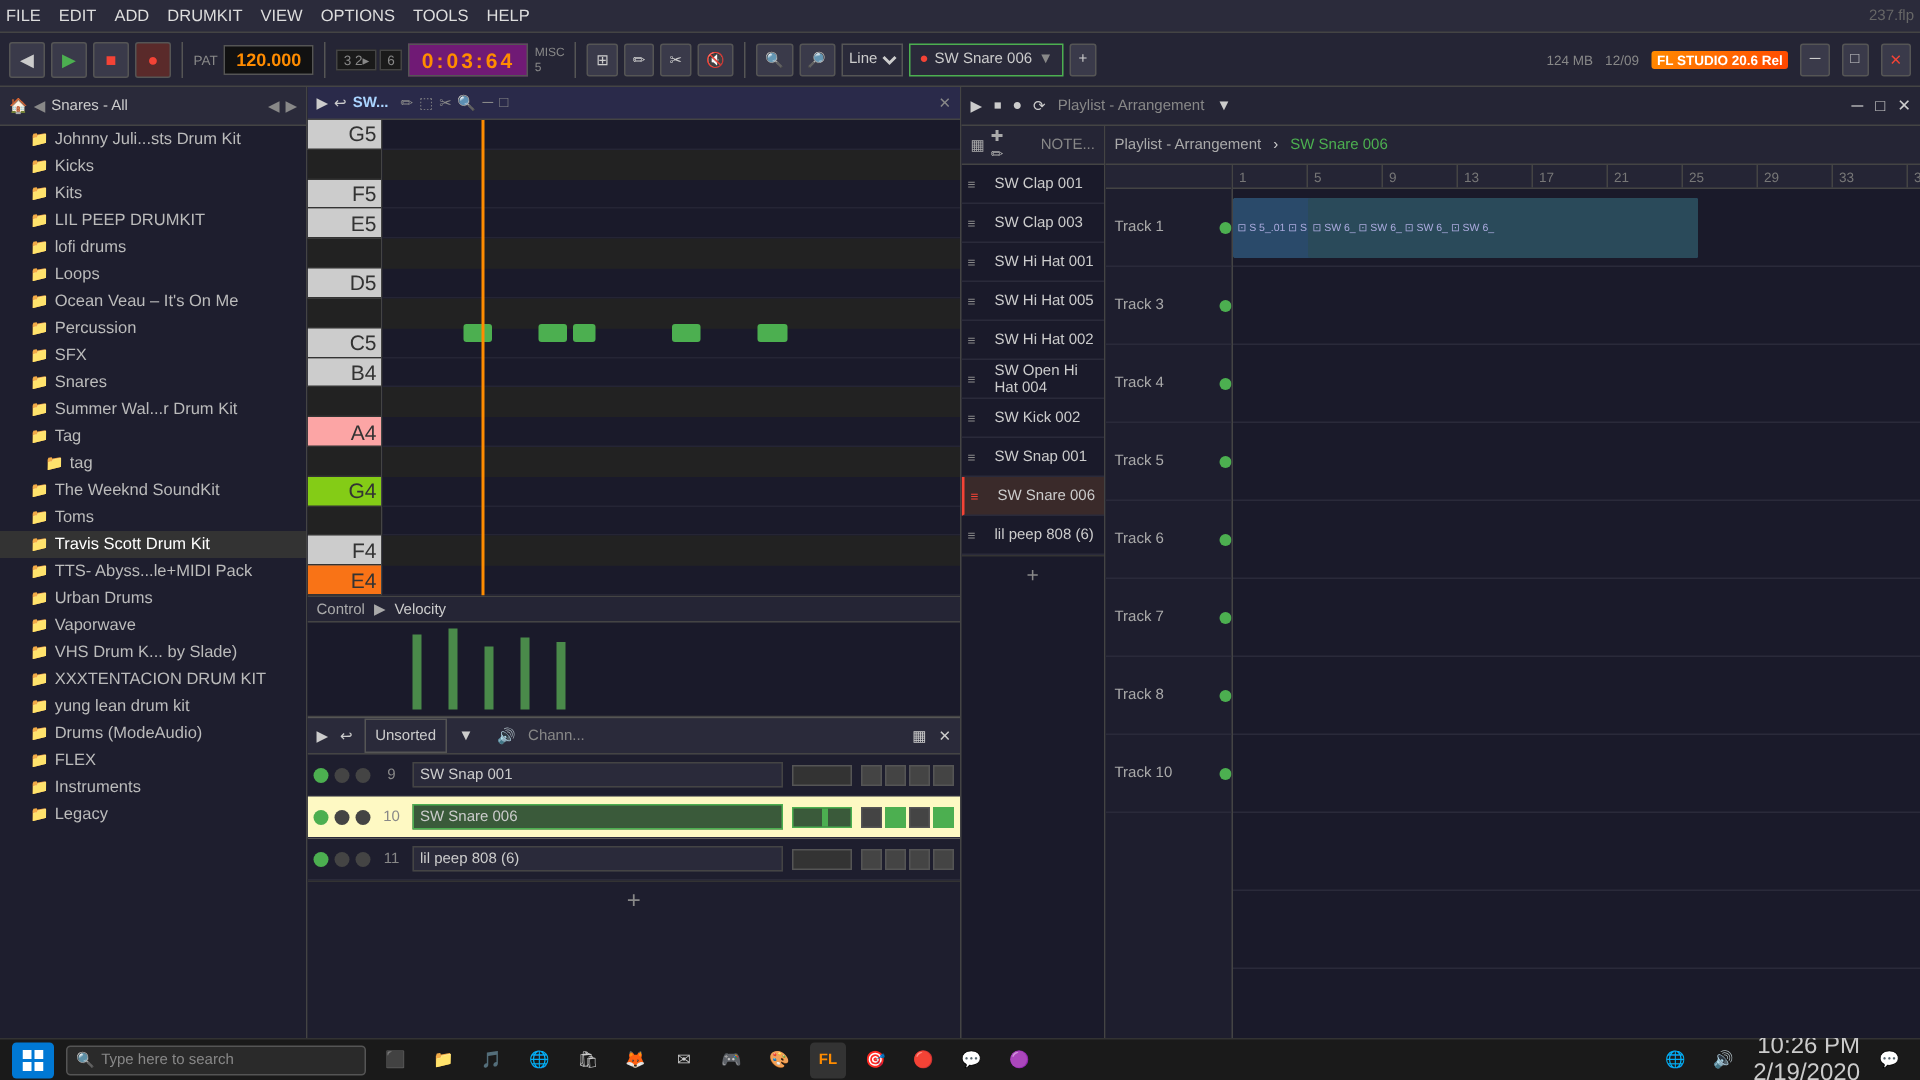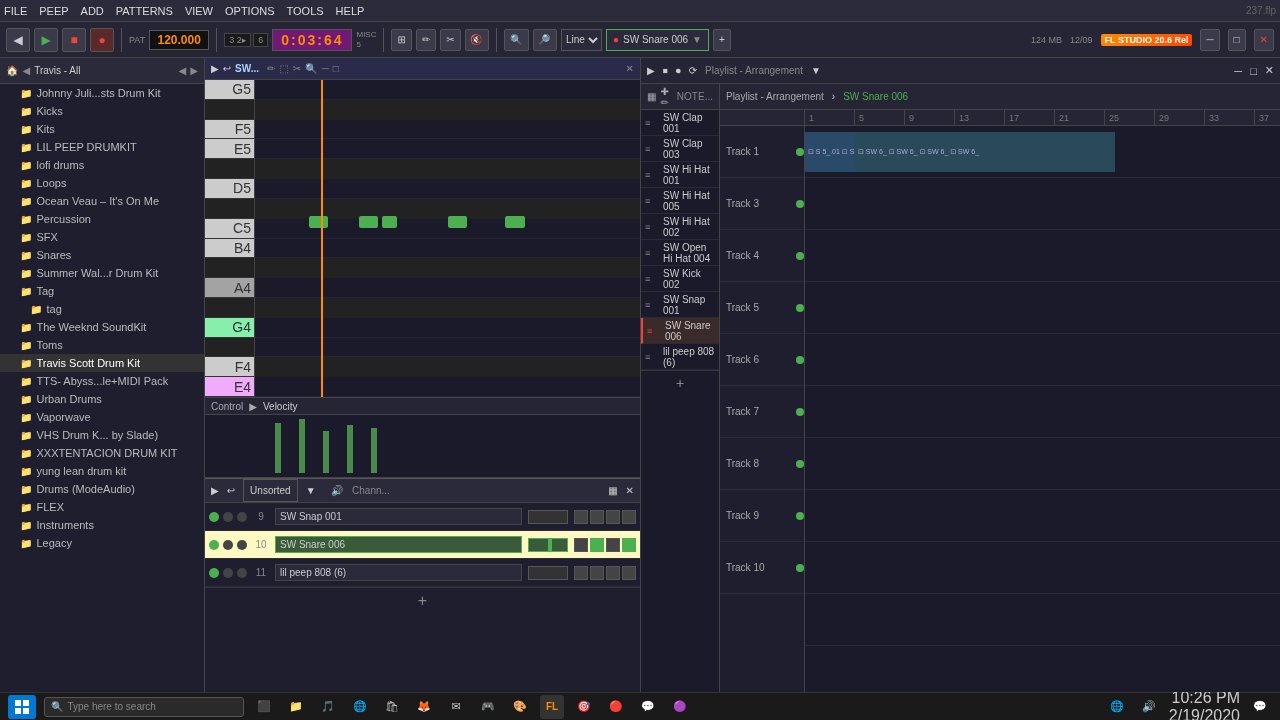--- a/index.html
+++ b/index.html
@@ -101,23 +101,23 @@
     ::-webkit-scrollbar-track { background: #1a1a2a; }
     ::-webkit-scrollbar-thumb { background: #444; border-radius: 3px; }
 
     .fl-logo { background: linear-gradient(135deg, #ff8c00, #ff4500); color: white; font-weight: bold; font-size: 9px; padding: 1px 4px; border-radius: 2px; }
   </style>
 </head>
 <body>
 
 <div id="menubar">
   <span>FILE</span>
-  <span>PEEP</span>
+  <span>EDIT</span>
   <span>ADD</span>
-  <span>PATTERNS</span>
+  <span>DRUMKIT</span>
   <span>VIEW</span>
   <span>OPTIONS</span>
   <span>TOOLS</span>
   <span>HELP</span>
   <span style="margin-left:auto; color:#666; font-size:10px;">237.flp</span>
 </div>
 
 <div id="toolbar">
 
   <div class="transport-btn">◀</div>
@@ -178,21 +178,21 @@
     <div class="toolbar-btn" style="color:#f44336;">✕</div>
   </div>
 </div>
 
 <div id="main">
 
   <div id="sidebar">
     <div id="sidebar-header">
       <span style="font-size:10px;color:#888;">🏠</span>
       <span style="font-size:10px;color:#888;">◀</span>
-      <span style="font-size:10px;color:#ccc;">Travis - All</span>
+      <span style="font-size:10px;color:#ccc;">Snares - All</span>
       <span style="margin-left:auto;font-size:10px;color:#888;">◀</span>
       <span style="font-size:10px;color:#888;">▶</span>
     </div>
     <div id="sidebar-list">
       <div class="sidebar-item">
         <span class="folder-icon">📁</span>
         <span>Johnny Juli...sts Drum Kit</span>
       </div>
       <div class="sidebar-item">
         <span class="folder-icon">📁</span>
@@ -320,26 +320,26 @@
           <div class="piano-key" style="background:#ccc;color:#333;">G5</div>
           <div class="piano-key" style="background:#222;"></div>
           <div class="piano-key" style="background:#ccc;color:#333;">F5</div>
           <div class="piano-key" style="background:#ccc;color:#333;">E5</div>
           <div class="piano-key" style="background:#222;"></div>
           <div class="piano-key" style="background:#ccc;color:#333;">D5</div>
           <div class="piano-key" style="background:#222;"></div>
           <div class="piano-key" style="background:#ccc;color:#333;">C5</div>
           <div class="piano-key" style="background:#ccc;color:#333;">B4</div>
           <div class="piano-key" style="background:#222;"></div>
-          <div class="piano-key" style="background:#a3a3a3;color:#333;">A4</div>
+          <div class="piano-key" style="background:#fca5a5;color:#333;">A4</div>
           <div class="piano-key" style="background:#222;"></div>
-          <div class="piano-key" style="background:#86efac;color:#333;">G4</div>
+          <div class="piano-key" style="background:#84cc16;color:#333;">G4</div>
           <div class="piano-key" style="background:#222;"></div>
           <div class="piano-key" style="background:#ccc;color:#333;">F4</div>
-          <div class="piano-key" style="background:#f0abfc;color:#333;">E4</div>
+          <div class="piano-key" style="background:#f97316;color:#333;">E4</div>
         </div>
 
         <div id="note-grid">
 
           <div style="position:absolute;top:0;left:0;right:0;bottom:0;display:grid;grid-template-rows:repeat(16,1fr);">
             <div style="border-bottom:1px solid #252535;"></div>
             <div style="border-bottom:1px solid #222;background:#222;"></div>
             <div style="border-bottom:1px solid #252535;"></div>
             <div style="border-bottom:1px solid #252535;"></div>
             <div style="border-bottom:1px solid #222;background:#222;"></div>
@@ -460,21 +460,21 @@
       <span>□</span>
       <span>✕</span>
     </div>
 
     <div style="display:flex;flex:1;overflow:hidden;">
 
       <div id="instrument-panel">
         <div id="instrument-header">
           <span style="font-size:10px;color:#aaa;">▦</span>
           <span style="font-size:10px;color:#aaa;margin-left:4px;">✚ ✏</span>
-          <span style="font-size:10px;color:#888;margin-left:8px;">NOTE</span>
+          <span style="font-size:10px;color:#888;margin-left:25px;">NOTE</span>
           <span style="font-size:10px;color:#888;margin-left:auto;">...</span>
         </div>
         <div id="instrument-list">
           <div class="instrument-row">
             <span class="inst-icon">≡</span>
             <span class="inst-name">SW Clap 001</span>
           </div>
           <div class="instrument-row">
             <span class="inst-icon">≡</span>
             <span class="inst-name">SW Clap 003</span>
@@ -528,21 +528,20 @@
 
           <div id="track-labels">
             <div style="height:16px;background:#252535;border-bottom:1px solid #444;"></div>
             <div class="track-label" style="height:52px;font-size:10px;">Track 1</div>
             <div class="track-label" style="height:52px;font-size:10px;">Track 3</div>
             <div class="track-label" style="height:52px;font-size:10px;">Track 4</div>
             <div class="track-label" style="height:52px;font-size:10px;">Track 5</div>
             <div class="track-label" style="height:52px;font-size:10px;">Track 6</div>
             <div class="track-label" style="height:52px;font-size:10px;">Track 7</div>
             <div class="track-label" style="height:52px;font-size:10px;">Track 8</div>
-            <div class="track-label" style="height:52px;font-size:10px;">Track 9</div>
             <div class="track-label" style="height:52px;font-size:10px;">Track 10</div>
           </div>
 
           <div id="track-content">
             <div id="ruler">
               <div class="ruler-mark">1</div>
               <div class="ruler-mark">5</div>
               <div class="ruler-mark">9</div>
               <div class="ruler-mark">13</div>
               <div class="ruler-mark">17</div>

